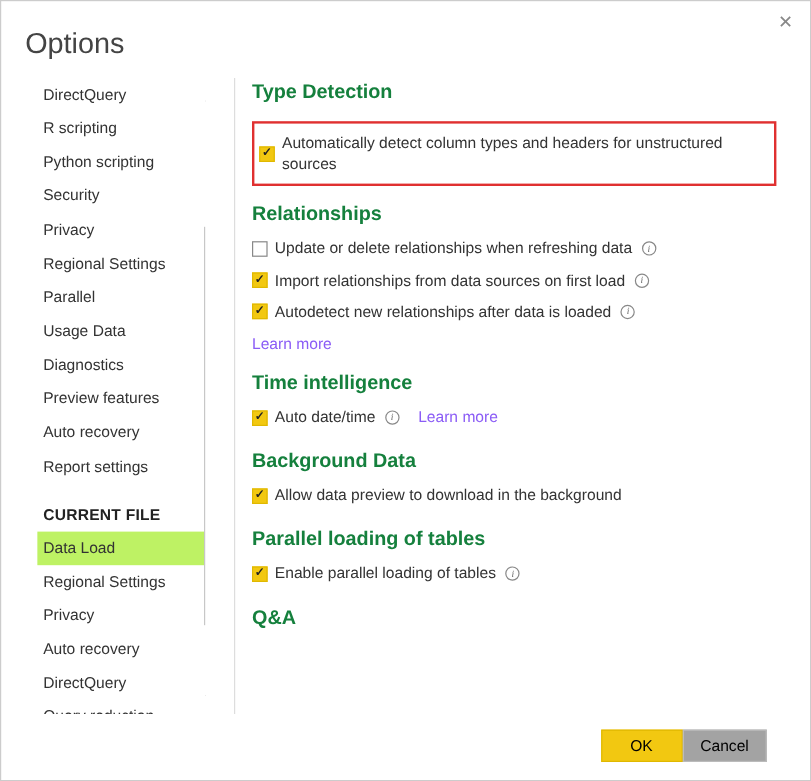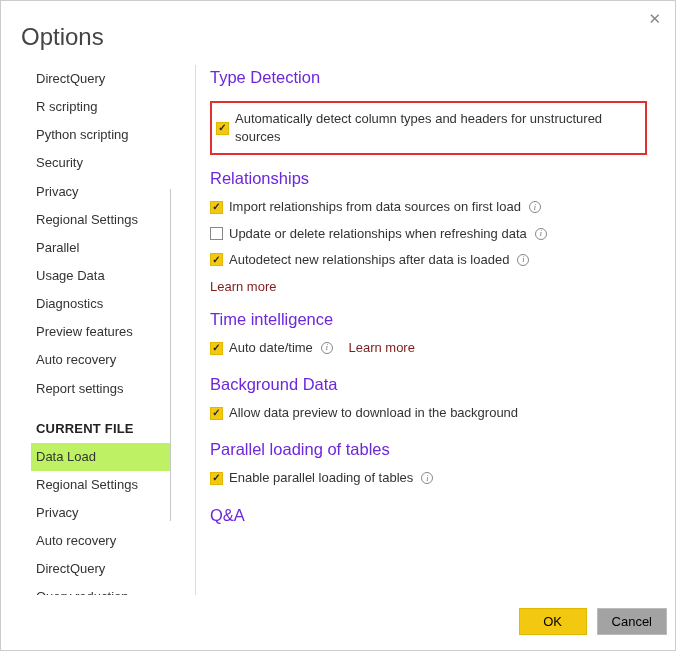--- a/index.html
+++ b/index.html
@@ -93,23 +93,23 @@
       background: #ddd;
       margin: 0 14px 0 24px;
     }
     .main {
       flex: 1;
       padding-right: 28px;
       overflow: hidden;
     }
     .group-title {
       font-size: 16.5px;
-      color: #6d28d9;
+      color: #15803d;
       margin: 3px 0 6px 0;
-      font-weight: 400;
+      font-weight: 700;
     }
     .group-title.mt { margin-top: 14px; }
     .option-row {
       display: flex;
       align-items: center;
       gap: 6px;
       padding: 4px 0;
       font-size: 13px;
       color: #333;
       line-height: 1.4;
@@ -146,38 +146,37 @@
       font-size: 8px;
       font-style: italic;
       font-family: Georgia, serif;
       color: #666;
       cursor: pointer;
       margin-left: 2px;
       flex-shrink: 0;
     }
     .info-icon::before { content: "i"; }
     .link {
-      color: #7f1d1d;
+      color: #8b5cf6;
       cursor: pointer;
       font-size: 13px;
     }
     .learn-more-block {
       padding: 6px 0 2px 0;
     }
     .highlight-box {
       border: 2.5px solid #e03030;
       padding: 3px 4px;
       margin-top: 14px;
     }
     .footer {
       position: absolute;
       bottom: 15px;
-      right: 8px;
+      right: 36px;
       display: flex;
-      gap: 10px;
     }
     .btn {
       min-width: 68px;
       height: 27px;
       font-size: 13px;
       border: 1px solid #bbb;
       background: #a3a3a3;
       cursor: pointer;
       padding: 0 14px;
     }
@@ -234,27 +233,27 @@
     <div class="group-title">Type Detection</div>
     <div class="highlight-box">
       <div class="option-row">
         <span class="checkbox checked"></span>
         <span>Automatically detect column types and headers for unstructured sources</span>
       </div>
     </div>
 
     <div class="group-title mt">Relationships</div>
     <div class="option-row">
-      <span class="checkbox checked"></span>
-      <span>Import relationships from data sources on first load</span>
-      <span class="info-icon"></span>
-    </div>
-    <div class="option-row">
       <span class="checkbox"></span>
       <span>Update or delete relationships when refreshing data</span>
+      <span class="info-icon"></span>
+    </div>
+    <div class="option-row">
+      <span class="checkbox checked"></span>
+      <span>Import relationships from data sources on first load</span>
       <span class="info-icon"></span>
     </div>
     <div class="option-row">
       <span class="checkbox checked"></span>
       <span>Autodetect new relationships after data is loaded</span>
       <span class="info-icon"></span>
     </div>
     <div class="learn-more-block">
       <span class="link">Learn more</span>
     </div>

